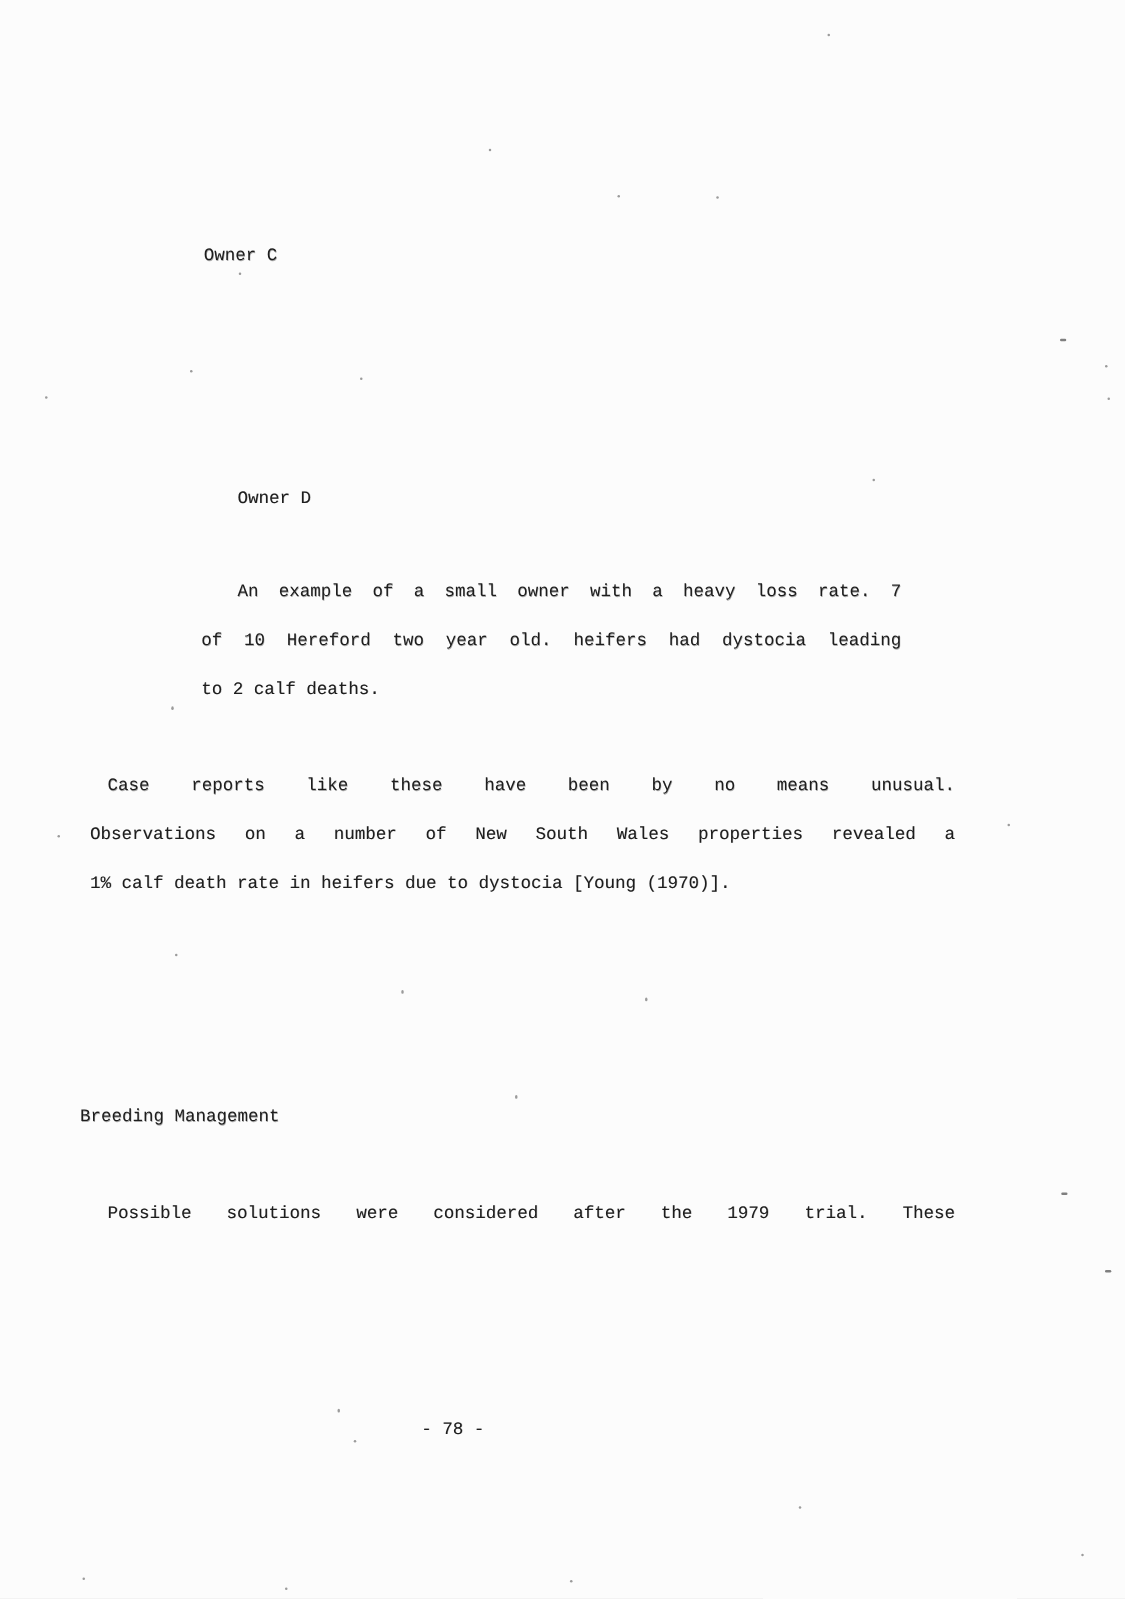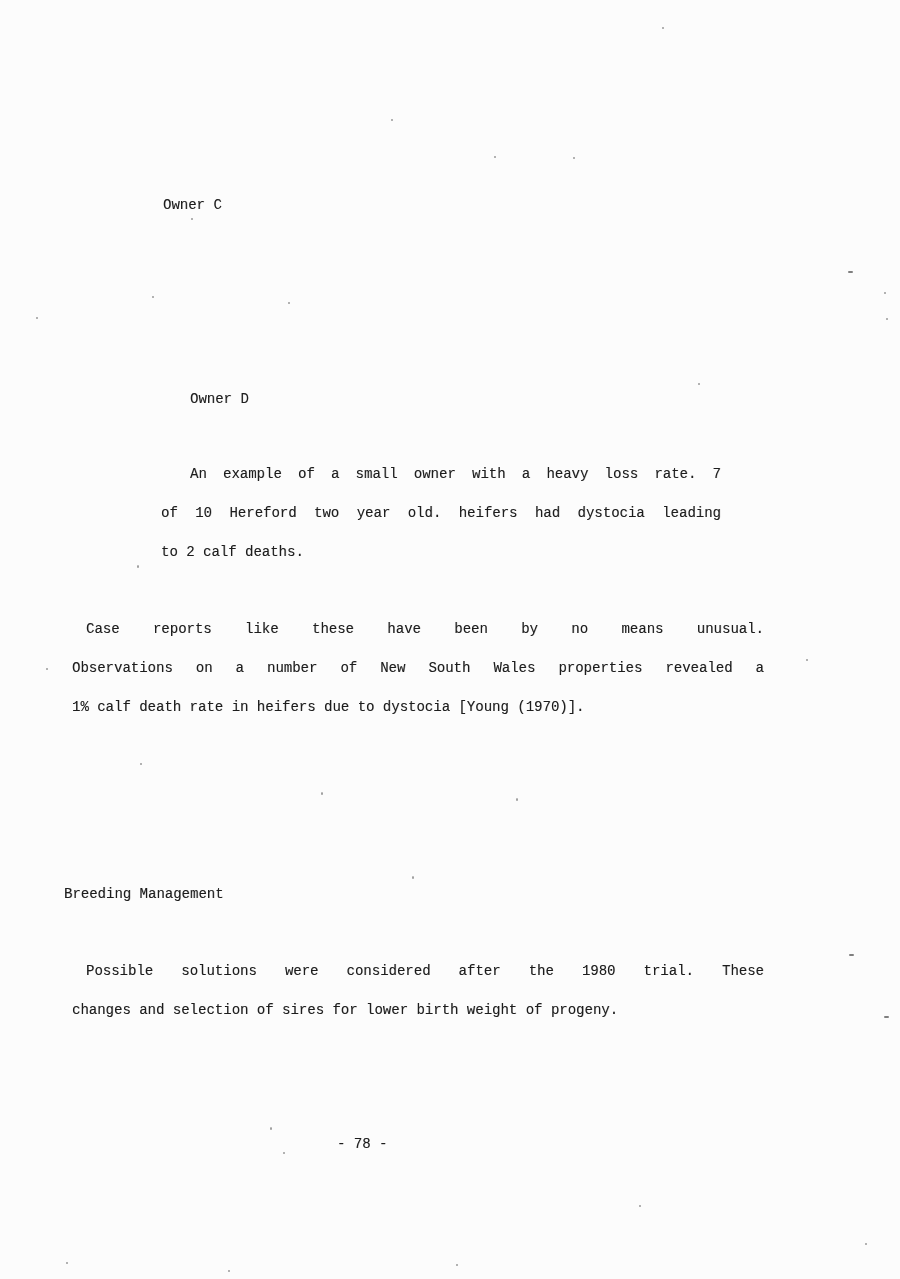--- a/index.html
+++ b/index.html
@@ -71,22 +71,21 @@
 
   <div class="block para indent-narrow" style="left:72px; top:610px; width:692px;">
     <div class="line first">Case reports like these have been by no means unusual.</div>
     <div class="line">Observations on a number of New South Wales properties revealed a</div>
     <div class="line last">1% calf death rate in heifers due to dystocia [Young (1970)].</div>
   </div>
 
   <div class="block heading" style="left:64px; top:886px;">Breeding Management</div>
 
   <div class="block para indent-narrow" style="left:72px; top:952px; width:692px;">
-    <div class="line first">Possible solutions were considered after the 1980 trial. These</div>
-    <div class="line last">changes and selection of sires for lower birth weight of progeny.</div>
+    <div class="line first">Possible solutions were considered after the 1979 trial. These</div>
   </div>
 
   <div class="block footer-num" style="left:337px; top:1136px; width:200px;">- 78 -</div>
 
   <div id="noise">
       <div class="speck" style="left: 662px; top: 27px; width: 2px; height: 2px;"></div>
       <div class="speck" style="left: 391px; top: 119px; width: 2px; height: 2px;"></div>
       <div class="speck" style="left: 494px; top: 156px; width: 2px; height: 2px;"></div>
       <div class="speck" style="left: 573px; top: 157px; width: 2px; height: 2px;"></div>
       <div class="speck" style="left: 191px; top: 218px; width: 2px; height: 2px;"></div>

